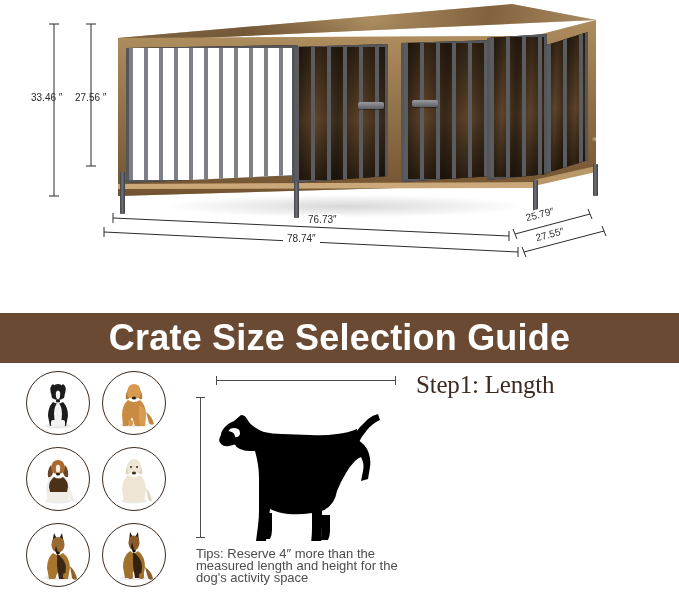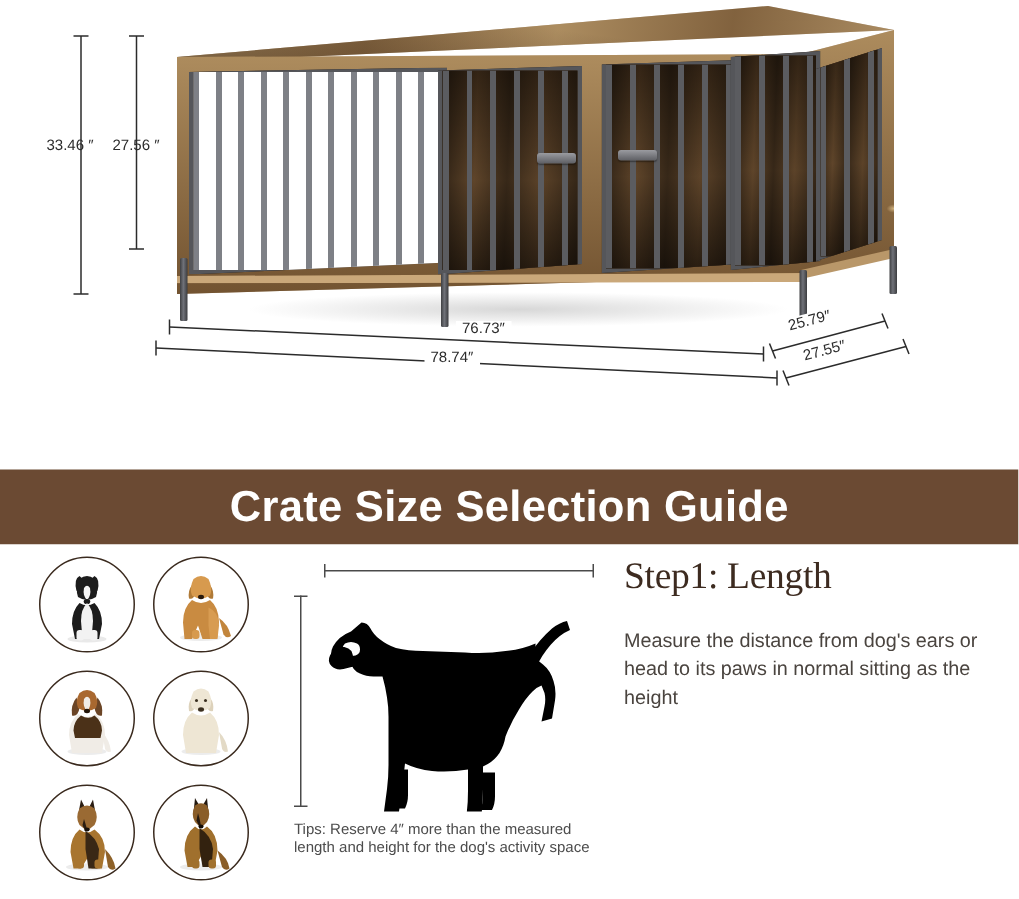--- a/index.html
+++ b/index.html
@@ -146,21 +146,21 @@
     position: absolute;
     left: 0; top: 313px;
     width: 679px; height: 50px;
     background: #6b4a33;
     display: flex;
     align-items: center;
     justify-content: center;
   }
   #guide-banner .banner-title {
     color: #ffffff;
-    font-size: 29px;
+    font-size: 36px;
     font-weight: bold;
     letter-spacing: .2px;
     font-family: "Liberation Sans", sans-serif;
   }
 
   
   #guide-body {
     position: absolute;
     left: 0; top: 363px;
     width: 679px; height: 236px;
@@ -200,21 +200,21 @@
     width: 192px; height: 148px;
   }
   .measure-line {
     position: absolute;
     background: #4a4a4a;
   }
   .tips-text {
     position: absolute;
     left: 6px; top: 181px;
     width: 205px;
-    font-size: 10px;
+    font-size: 13px;
     line-height: 12px;
     color: #4c4c4c;
     font-family: "Liberation Sans", sans-serif;
   }
 
   
   #steps {
     position: absolute;
     left: 416px; top: 8px;
     width: 250px;
@@ -529,16 +529,15 @@
     </svg>
 
     <div class="tips-text">Tips: Reserve 4″ more than the measured length and height for the dog's activity space</div>
   </div>
 
   <div id="steps">
     <div class="step-block">
       <h2 class="step-title">Step1: Length</h2>
     </div>
     <div class="step-block">
-      <p class="step-desc">Measure the distance from dog's ears or head to its paws in normal sitting as the height</p>
     </div>
   </div>
 </div>
 
 </body></html>

